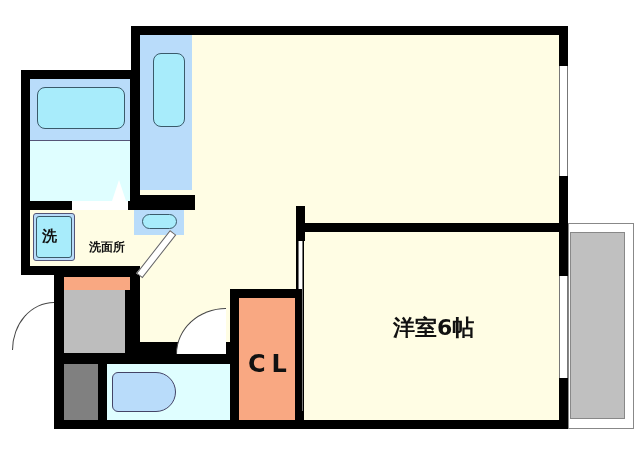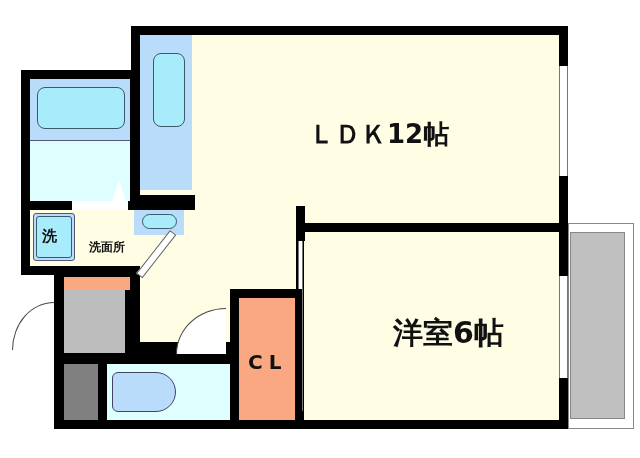--- a/index.html
+++ b/index.html
@@ -56,23 +56,22 @@
   <div class="abs" style="left:12px;top:302px;width:42px;height:48px;border:1px solid #444;border-top-left-radius:42px 48px;border-right:none;border-bottom:none;background:#fff;"></div>
 
   <div class="abs wall" style="left:54px;top:354px;width:248px;height:75px;"></div>
   <div class="abs" style="left:64px;top:364px;width:34px;height:56px;background:#808080;"></div>
   <div class="abs light-cyan" style="left:107px;top:364px;width:123px;height:56px;"></div>
   <div class="abs" style="left:112px;top:372px;width:64px;height:40px;background:#b9dcfa;border:1px solid #446;border-radius:6px 20px 20px 6px;"></div>
   <div class="abs" style="left:176px;top:308px;width:50px;height:46px;background:#fff;border:1px solid #444;border-top-left-radius:50px 46px;border-bottom:none;border-right:none;"></div>
 
   <div class="abs wall" style="left:230px;top:289px;width:72px;height:140px;"></div>
   <div class="abs" style="left:239px;top:298px;width:56px;height:122px;background:#f9a882;"></div>
-  <div class="lbl" style="left:248px;top:350px;font-size:20px;letter-spacing:6px;">CL</div>
+  <div class="lbl" style="left:248px;top:350px;font-size:24px;letter-spacing:6px;">CL</div>
 
   <div class="abs" style="left:568px;top:223px;width:66px;height:206px;border:1px solid #888;background:#fff;"></div>
   <div class="abs" style="left:570px;top:232px;width:55px;height:187px;background:#c0c0c0;border:1px solid #888;"></div>
 
   <div class="abs win" style="left:559px;top:66px;width:9px;height:110px;"></div>
   <div class="abs win" style="left:559px;top:276px;width:9px;height:102px;"></div>
 
-  <div class="lbl" style="left:309px;top:117px;font-size:26px;">ＬＤＫ12帖</div>
-  <div class="lbl" style="left:393px;top:313px;font-size:30px;">洋室6帖</div>
+  <div class="lbl" style="left:393px;top:313px;font-size:22px;">洋室6帖</div>
 </div>
 
 </body></html>

